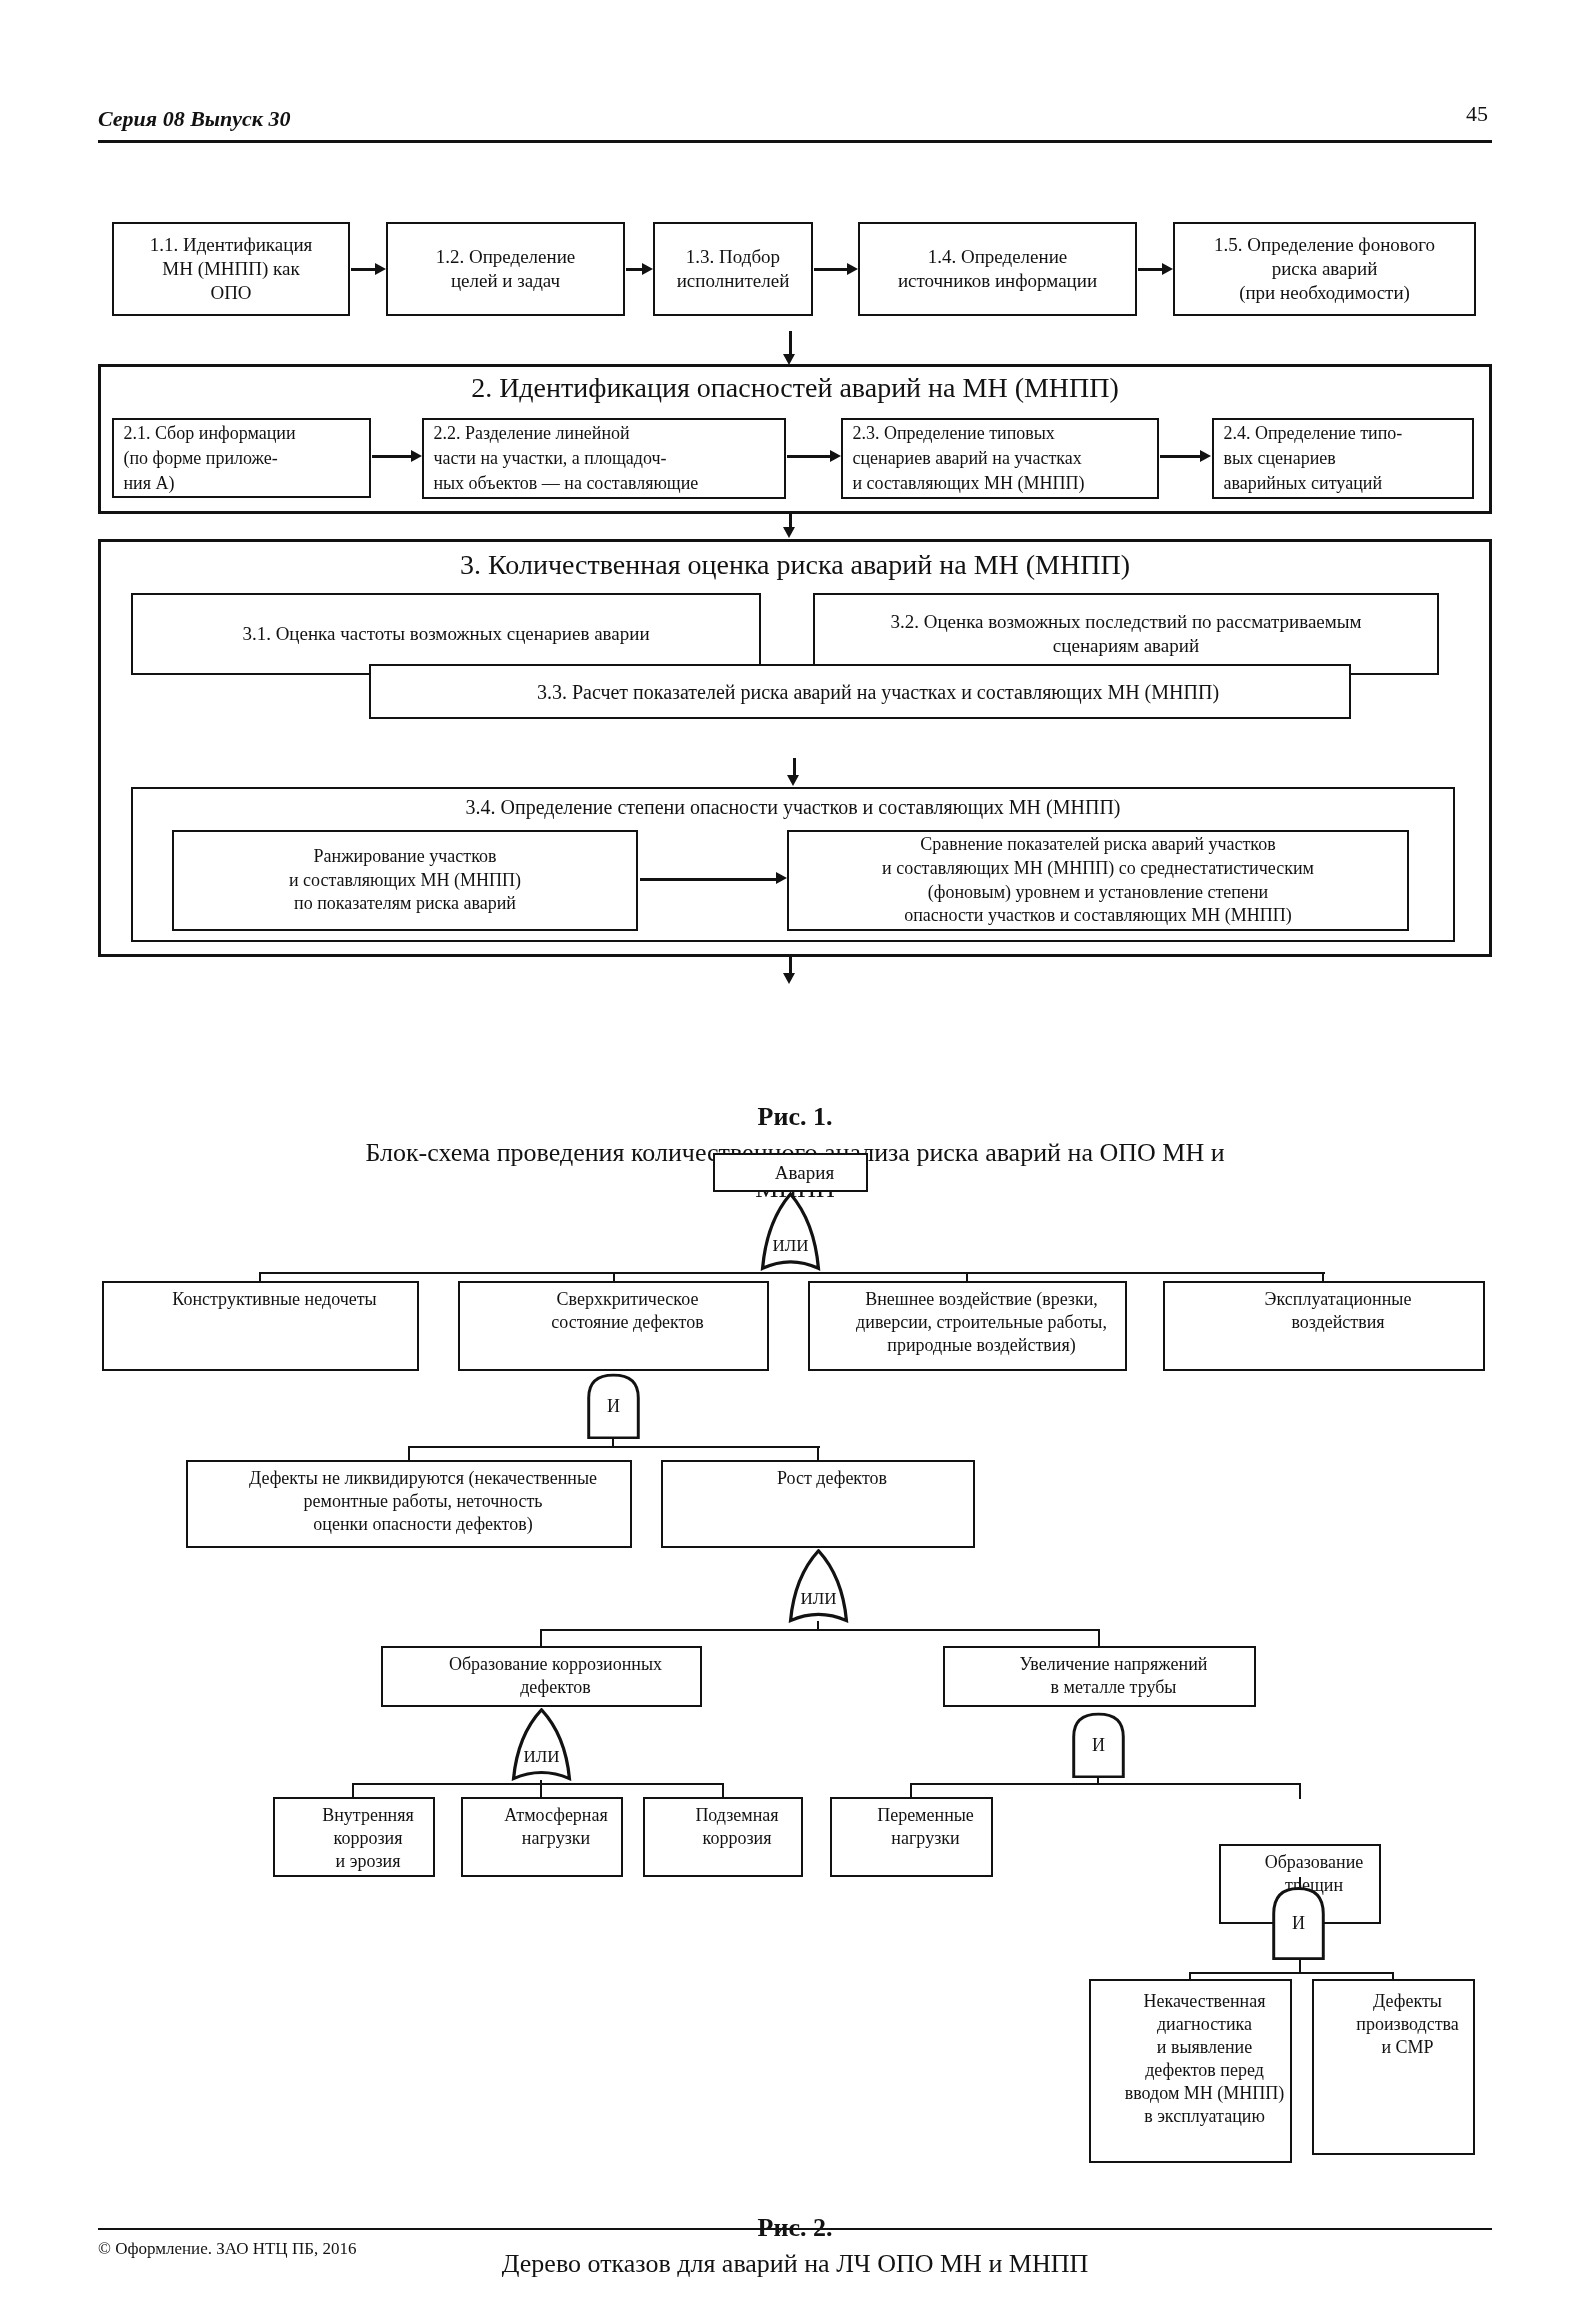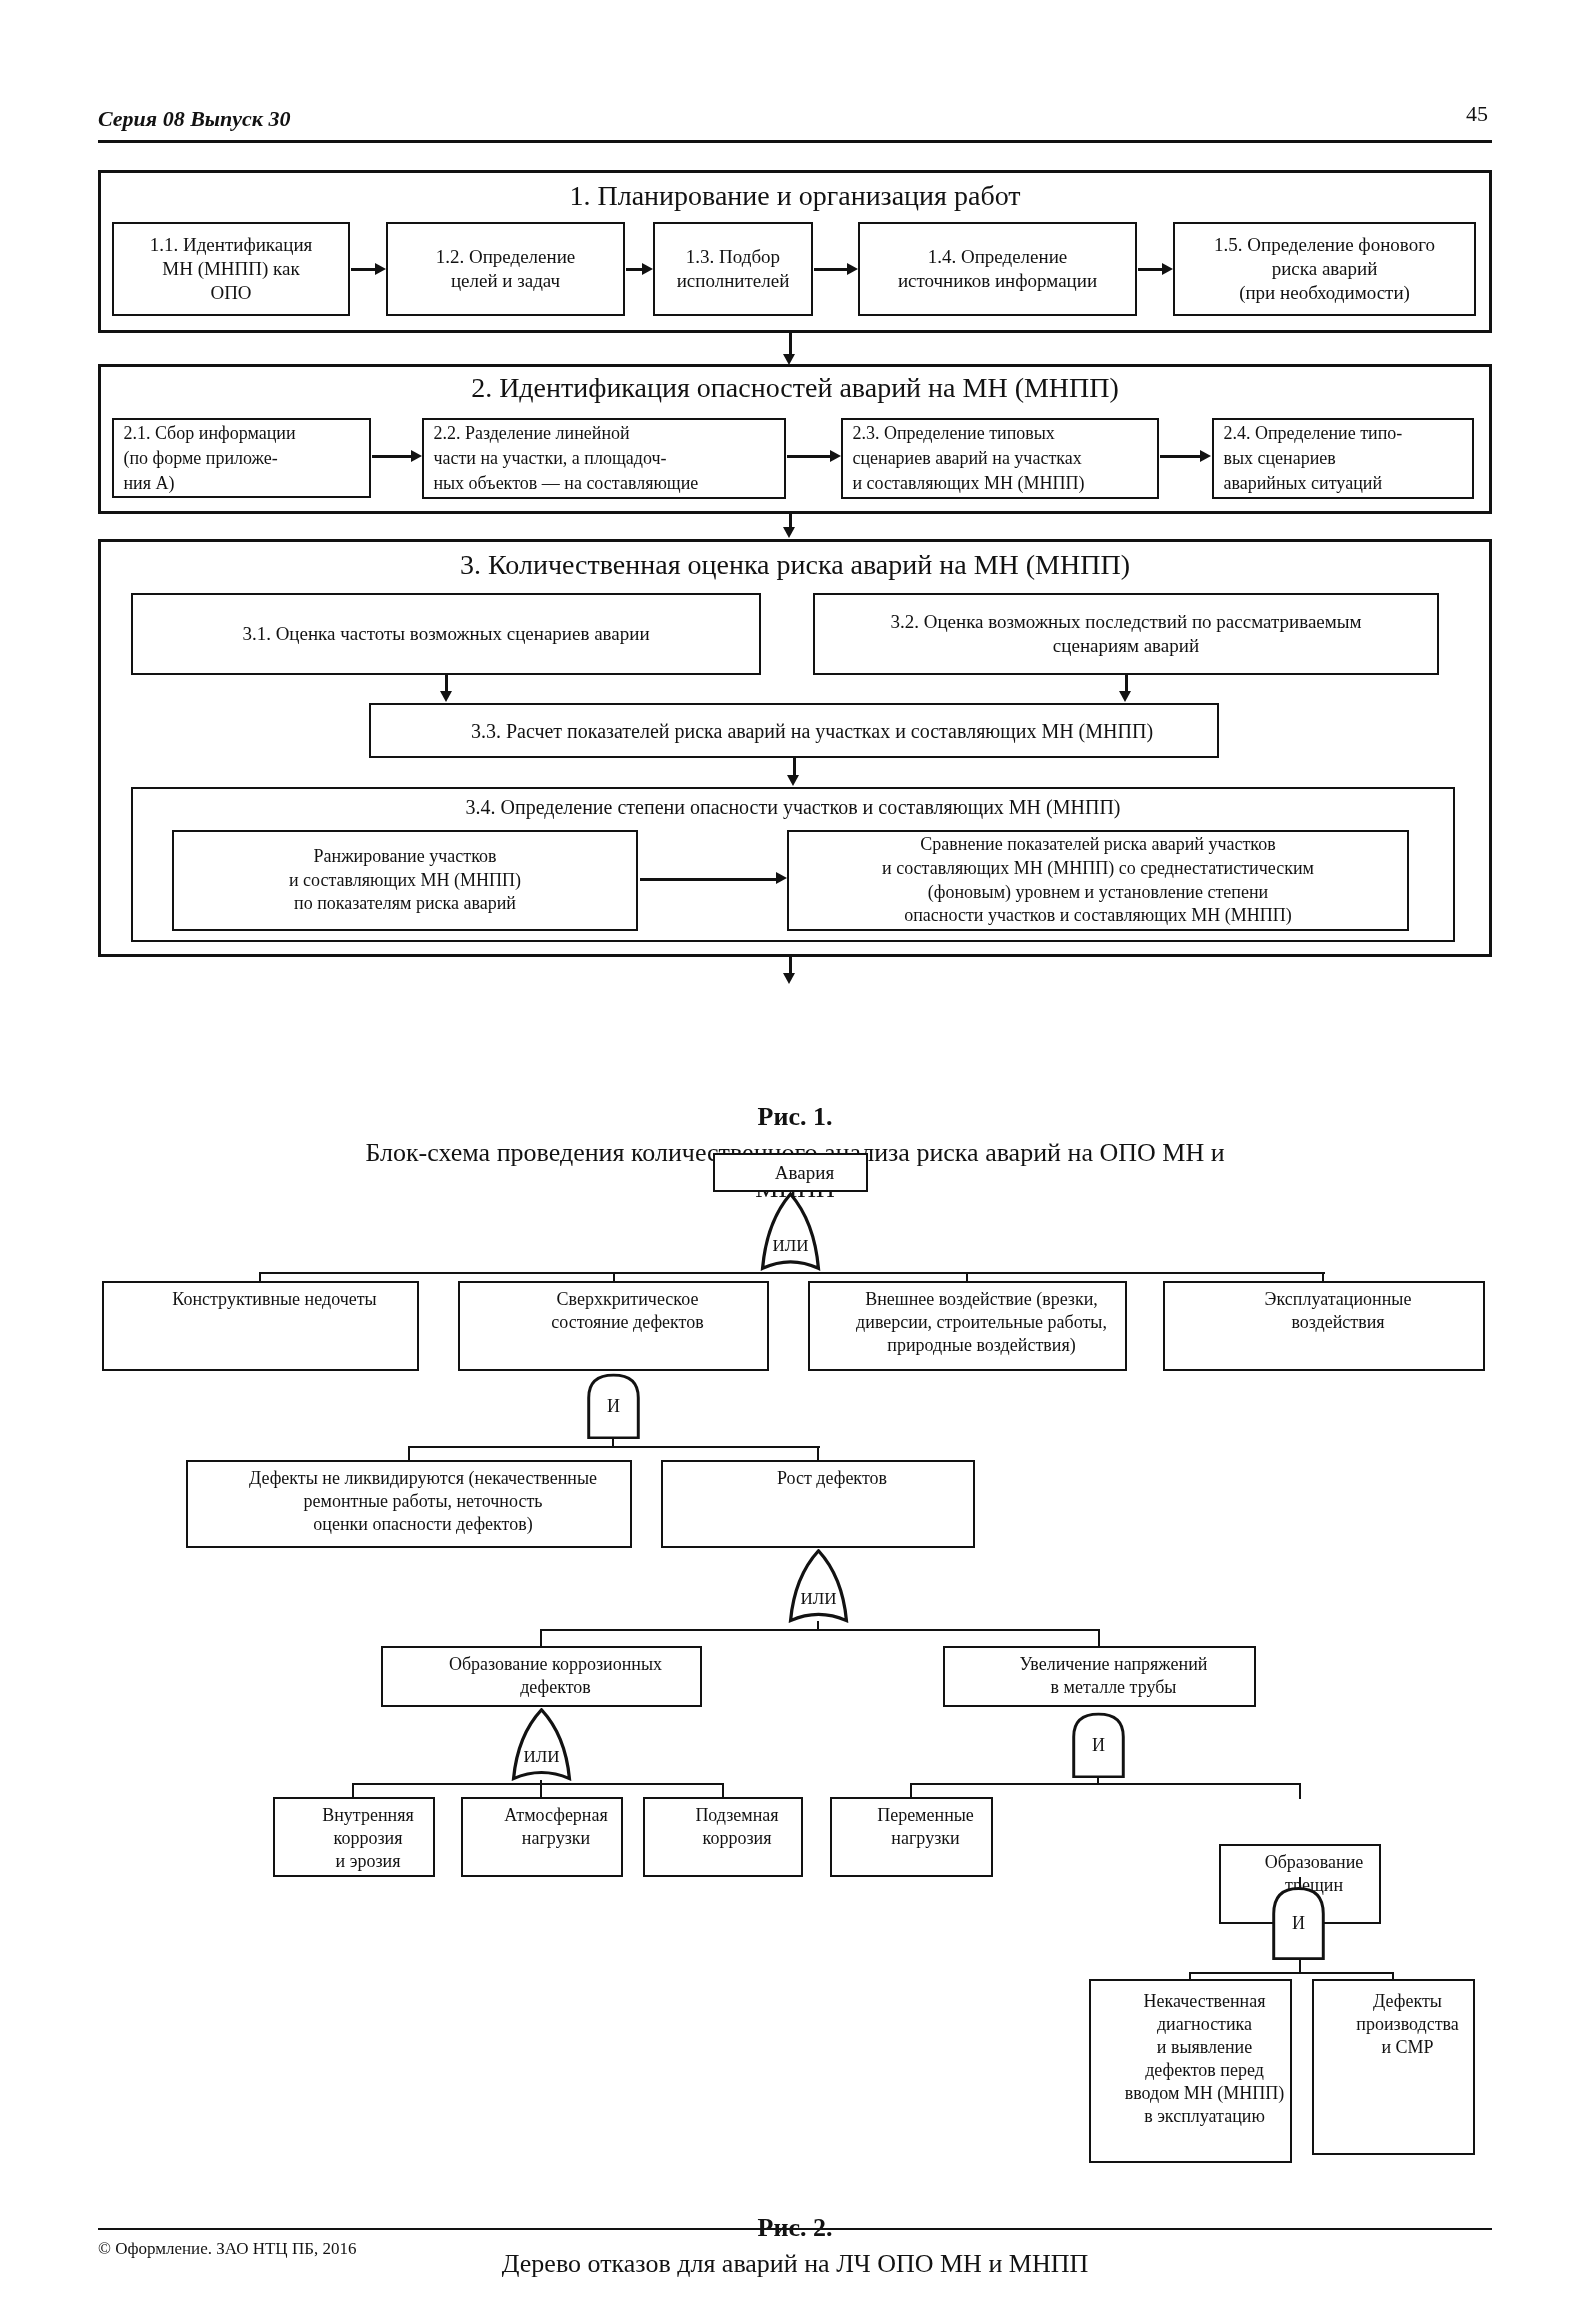--- a/index.html
+++ b/index.html
@@ -29,23 +29,20 @@
 </style>
 </head>
 <body>
 
 <div class="page">
 
   <div style="position:absolute;left:98px;top:106px;font-size:22px;font-style:italic;font-weight:bold;">Серия 08 Выпуск 30</div>
   <div style="position:absolute;left:1466px;top:101px;font-size:22px;">45</div>
   <div class="hl" style="left:98px;top:140px;width:1394px;height:2.7px;"></div>
 
-  <div class="frame" style="left:98px;top:170px;width:1394px;height:163px;">
-    <div class="sec-title" style="top:6.7px;">1. Планирование и организация работ</div>
-  </div>
   <div class="bx" style="left:112px;top:222px;width:238px;height:94px;">1.1. Идентификация
 МН (МНПП) как
 ОПО</div>
   <div class="bx" style="left:386px;top:222px;width:239px;height:94px;">1.2. Определение
 целей и задач</div>
   <div class="bx" style="left:653px;top:222px;width:160px;height:94px;">1.3. Подбор
 исполнителей</div>
   <div class="bx" style="left:858px;top:222px;width:279px;height:94px;">1.4. Определение
 источников информации</div>
   <div class="bx" style="left:1173px;top:222px;width:303px;height:94px;">1.5. Определение фонового
@@ -91,21 +88,21 @@
   <div class="frame" style="left:98px;top:539px;width:1394px;height:418px;">
     <div class="sec-title" style="top:6.7px;">3. Количественная оценка риска аварий на МН (МНПП)</div>
   </div>
   <div class="bx" style="left:131px;top:593px;width:630px;height:82px;">3.1. Оценка частоты возможных сценариев аварии</div>
   <div class="bx" style="left:813px;top:593px;width:626px;height:82px;">3.2. Оценка возможных последствий по рассматриваемым
 сценариям аварий</div>
   <div class="vl" style="left:445px;top:675px;width:2.7px;height:17.5px;"></div>
   <div class="ahd" style="left:440px;top:691px;"></div>
   <div class="vl" style="left:1125px;top:675px;width:2.7px;height:17.5px;"></div>
   <div class="ahd" style="left:1119px;top:691px;"></div>
-  <div class="bx" style="left:369px;top:703px;width:850px;height:55px;font-size:20px;padding-left:36px;">3.3. Расчет показателей риска аварий на участках и составляющих МН (МНПП)</div>
+  <div class="bx" style="left:369px;top:664px;width:982px;height:55px;font-size:20px;padding-left:36px;">3.3. Расчет показателей риска аварий на участках и составляющих МН (МНПП)</div>
   <div class="vl" style="left:793px;top:758px;width:2.7px;height:17.5px;"></div>
   <div class="ahd" style="left:787px;top:775px;"></div>
   <div class="frame" style="left:131px;top:787px;width:1324px;height:155px;border-width:2.7px;">
     <div class="sec-title" style="top:6.7px;font-size:20px;">3.4. Определение степени опасности участков и составляющих МН (МНПП)</div>
   </div>
   <div class="bx" style="left:172px;top:830px;width:466px;height:101px;font-size:18px;line-height:23.6px;">Ранжирование участков
 и составляющих МН (МНПП)
 по показателям риска аварий</div>
   <div class="bx" style="left:787px;top:830px;width:622px;height:101px;font-size:18px;line-height:23.6px;">Сравнение показателей риска аварий участков
 и составляющих МН (МНПП) со среднестатистическим

